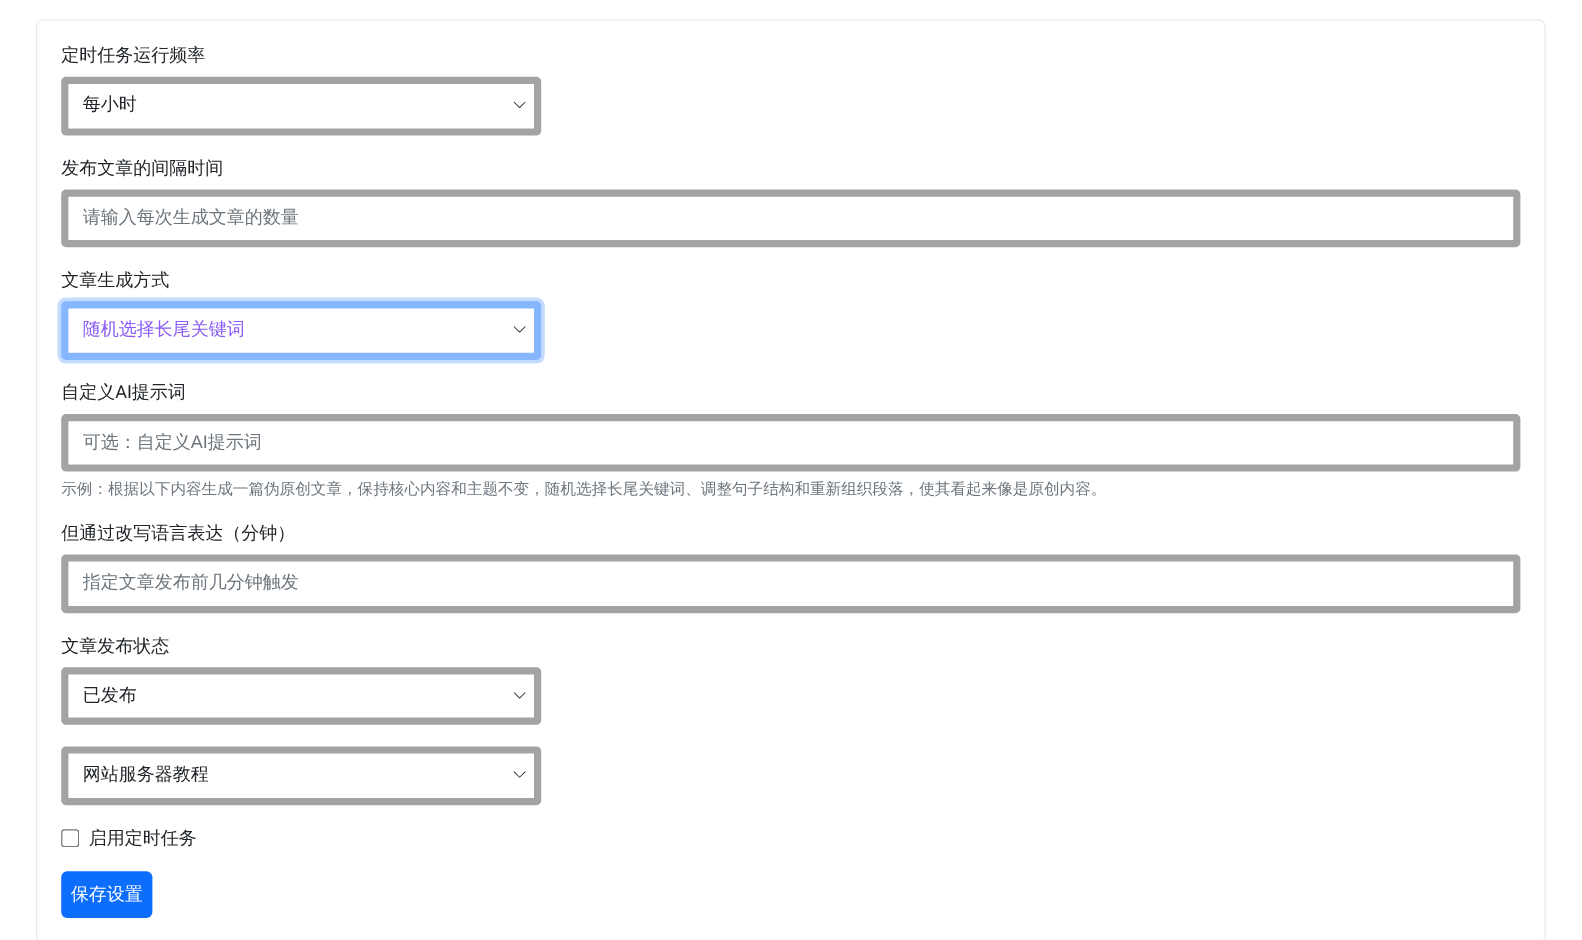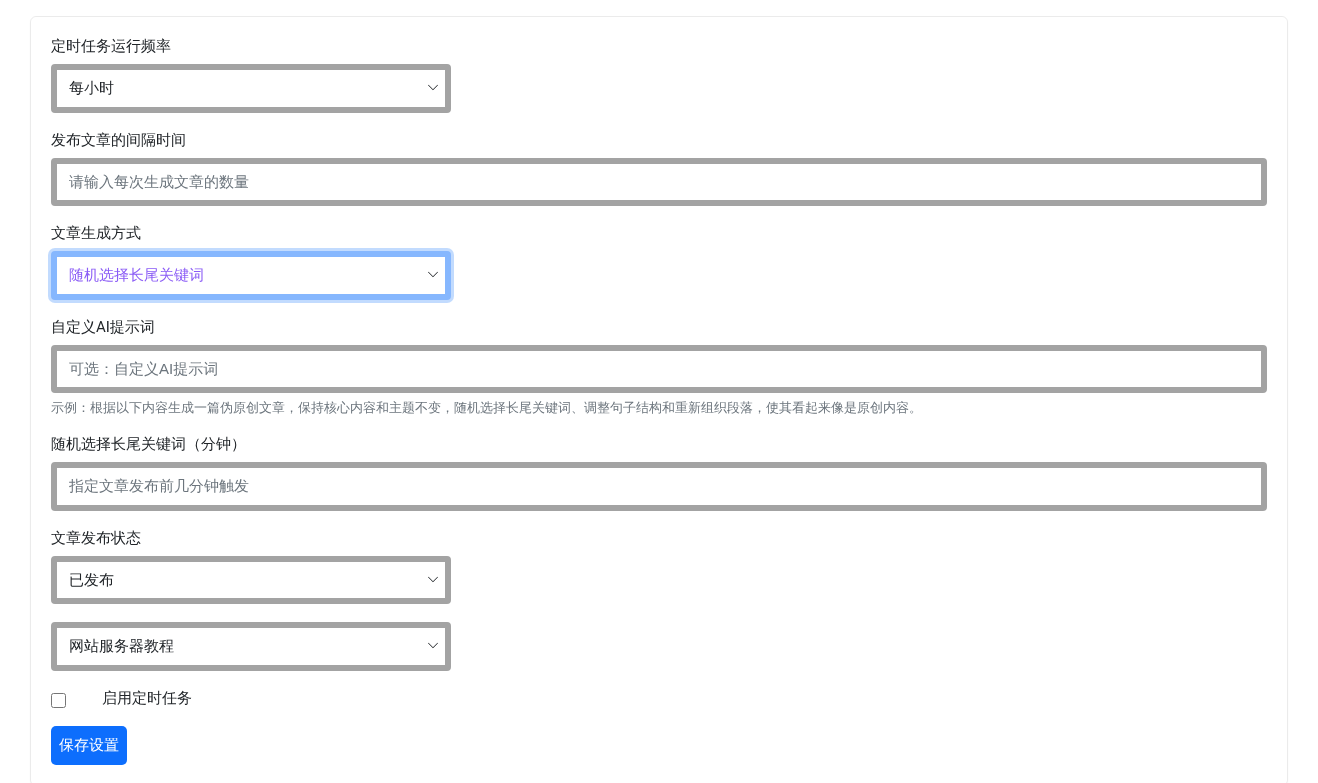--- a/index.html
+++ b/index.html
@@ -77,23 +77,22 @@
     .form-control::placeholder {
       color: #6c757d;
     }
     .form-text {
       margin-top: 6px;
       font-size: 13px;
       color: #6c757d;
     }
     .form-check {
       display: flex;
-      align-items: flex-end;
+      align-items: center;
       margin-bottom: 18px;
-      gap: 28px;
     }
     .form-check-input {
       width: 15px;
       height: 15px;
       margin-right: 8px;
       border: 1px solid #adb5bd;
       border-radius: 3px;
       cursor: pointer;
     }
     .form-check-label {
@@ -151,21 +150,21 @@
       </div>
     </div>
 
     <div class="form-group">
       <label class="form-label">自定义AI提示词</label>
       <input type="text" class="form-control" placeholder="可选：自定义AI提示词" style="">
       <div class="form-text">示例：根据以下内容生成一篇伪原创文章，保持核心内容和主题不变，随机选择长尾关键词、调整句子结构和重新组织段落，使其看起来像是原创内容。</div>
     </div>
 
     <div class="form-group">
-      <label class="form-label">随机选择长尾关键词（分钟）</label>
+      <label class="form-label">但通过改写语言表达（分钟）</label>
       <input type="text" class="form-control" placeholder="指定文章发布前几分钟触发" style="">
     </div>
 
     <div class="form-group">
       <label class="form-label">文章发布状态</label>
       <div class="select-wrapper">
         <select class="form-select">
           <option>已发布</option>
         </select>
         <span class="select-caret">

